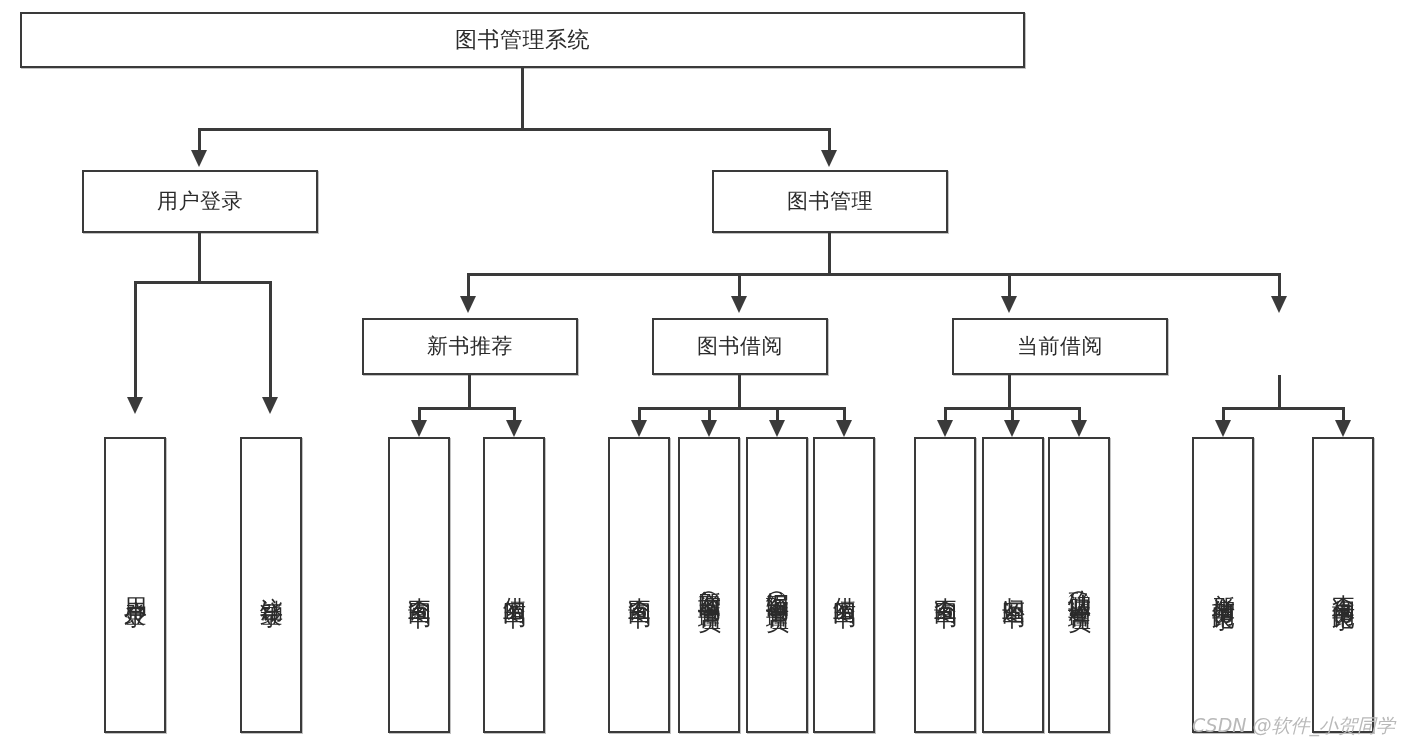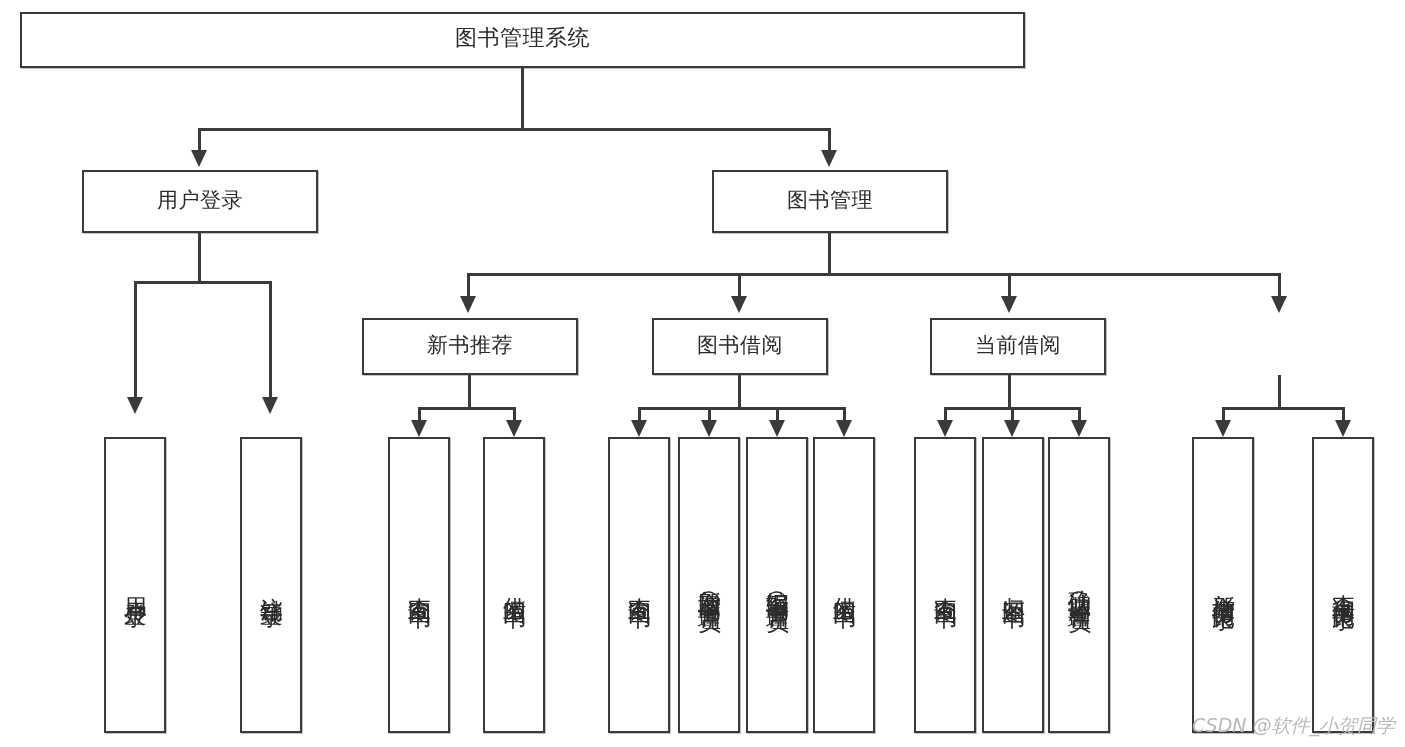--- a/index.html
+++ b/index.html
@@ -27,21 +27,20 @@
     box-shadow: 1px 1px 0 rgba(120,120,120,0.45);
   }
   .node-label {
     white-space: nowrap;
     letter-spacing: 0.5px;
   }
   
   .h-node .node-label {
     font-size: 21px;
     line-height: 1;
-    font-family: Liberation Mono, monospace;
   }
   .root .node-label { font-size: 22px; }
   
   .v-node {
     padding: 6px 2px;
   }
   .v-node .node-label {
     writing-mode: vertical-rl;
     text-orientation: upright;
     font-size: 23px;
@@ -92,21 +91,21 @@
   </div>
 
   <div class="node h-node" style="left:362px; top:318px; width:216px; height:57px;">
     <span class="node-label">新书推荐</span>
   </div>
 
   <div class="node h-node" style="left:652px; top:318px; width:176px; height:57px;">
     <span class="node-label">图书借阅</span>
   </div>
 
-  <div class="node h-node" style="left:930px; top:318px; width:176px; height:57px;text-align:center;">
+  <div class="node h-node" style="left:952px; top:318px; width:216px; height:57px;text-align:center;">
     <span class="node-label">当前借阅</span>
   </div>
 
 
   <div class="node v-node" style="left:104px; top:437px; width:62px; height:296px;">
     <span class="node-label">用户登录</span>
   </div>
   <div class="node v-node" style="left:240px; top:437px; width:62px; height:296px;">
     <span class="node-label">注销登录</span>
   </div>

